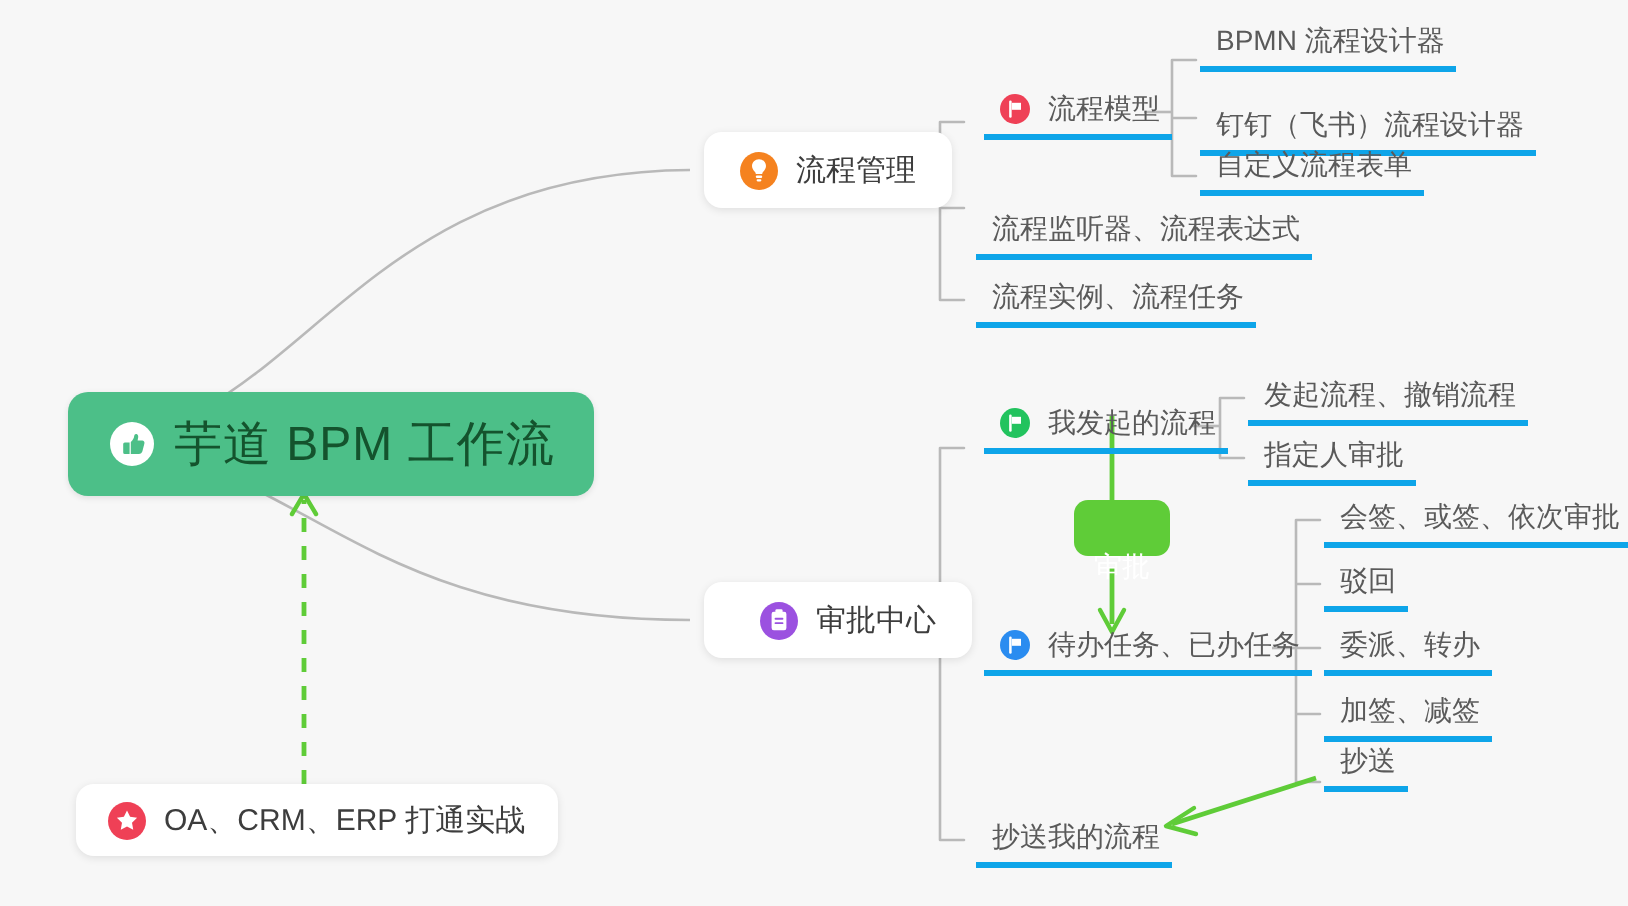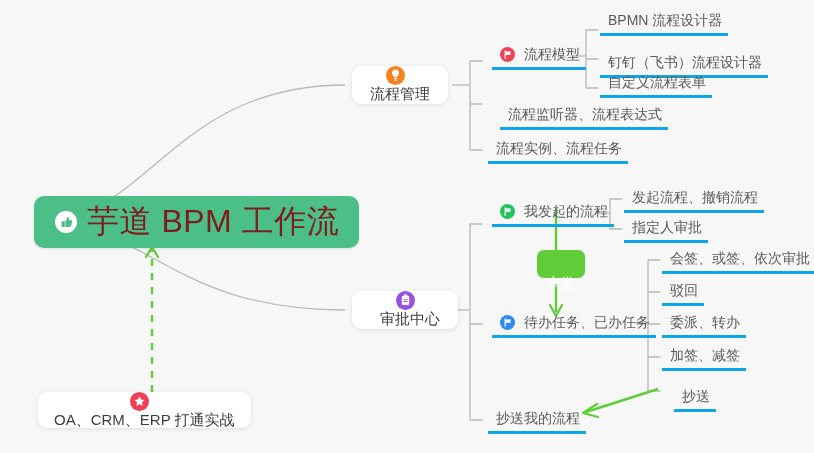--- a/index.html
+++ b/index.html
@@ -36,32 +36,31 @@
   }
   
   .root-node {
     background: #4cbf88;
     border-radius: 10px;
     padding: 0 20px;
     height: 52px;
     box-shadow: 0 1px 3px rgba(0,0,0,0.10);
   }
   .root-label {
-    color: #7f1d1d;
-    font-size: 32px;
+    color: #14532d;
+    font-size: 24px;
     letter-spacing: 0.5px;
   }
   
   .card-node {
     background: #ffffff;
     border-radius: 9px;
     padding: 0 18px;
     height: 38px;
     box-shadow: 0 1px 4px rgba(0,0,0,0.10);
-    flex-direction: column;
   }
   .card-label {
     color: #3d3d3d;
     font-size: 15px;
   }
   .note-node {
     height: 36px;
     padding: 0 16px;
   }
   .note-label {
@@ -181,21 +180,21 @@
     <span class="icon icon-sm">
       <svg width="15" height="15" viewBox="0 0 15 15">
         <circle cx="7.5" cy="7.5" r="7.5" fill="#ef4056"></circle>
         <path d="M5.2 3.9v7.4" stroke="#ffffff" stroke-width="1.25" stroke-linecap="round"></path>
         <path d="M5.9 4.4h4.6v3.5H5.9z" fill="#ffffff"></path>
       </svg>
     </span>
     <span class="plain-label">流程模型</span>
   </div>
 
-  <div class="node plain-node" style="left:500px; top:102px;">
+  <div class="node plain-node" style="left:488px; top:102px;">
     <span class="plain-label">流程监听器、流程表达式</span>
   </div>
 
   <div class="node plain-node" style="left:488px; top:136px;">
     <span class="plain-label">流程实例、流程任务</span>
   </div>
 
   <div class="node plain-node" style="left:600px; top:8px;">
     <span class="plain-label">BPMN 流程设计器</span>
   </div>
@@ -257,21 +256,21 @@
   </div>
   <div class="node plain-node" style="left:662px; top:278px;">
     <span class="plain-label">驳回</span>
   </div>
   <div class="node plain-node" style="left:662px; top:310px;">
     <span class="plain-label">委派、转办</span>
   </div>
   <div class="node plain-node" style="left:662px; top:343px;">
     <span class="plain-label">加签、减签</span>
   </div>
-  <div class="node plain-node" style="left:662px; top:384px;margin-left:12px;">
+  <div class="node plain-node" style="left:662px; top:368px;">
     <span class="plain-label">抄送</span>
   </div>
 
   <div class="node badge-node" style="left:537px; top:250px;">
     <span class="badge-label">审批</span>
   </div>
 
 </div>
 
 </body></html>

